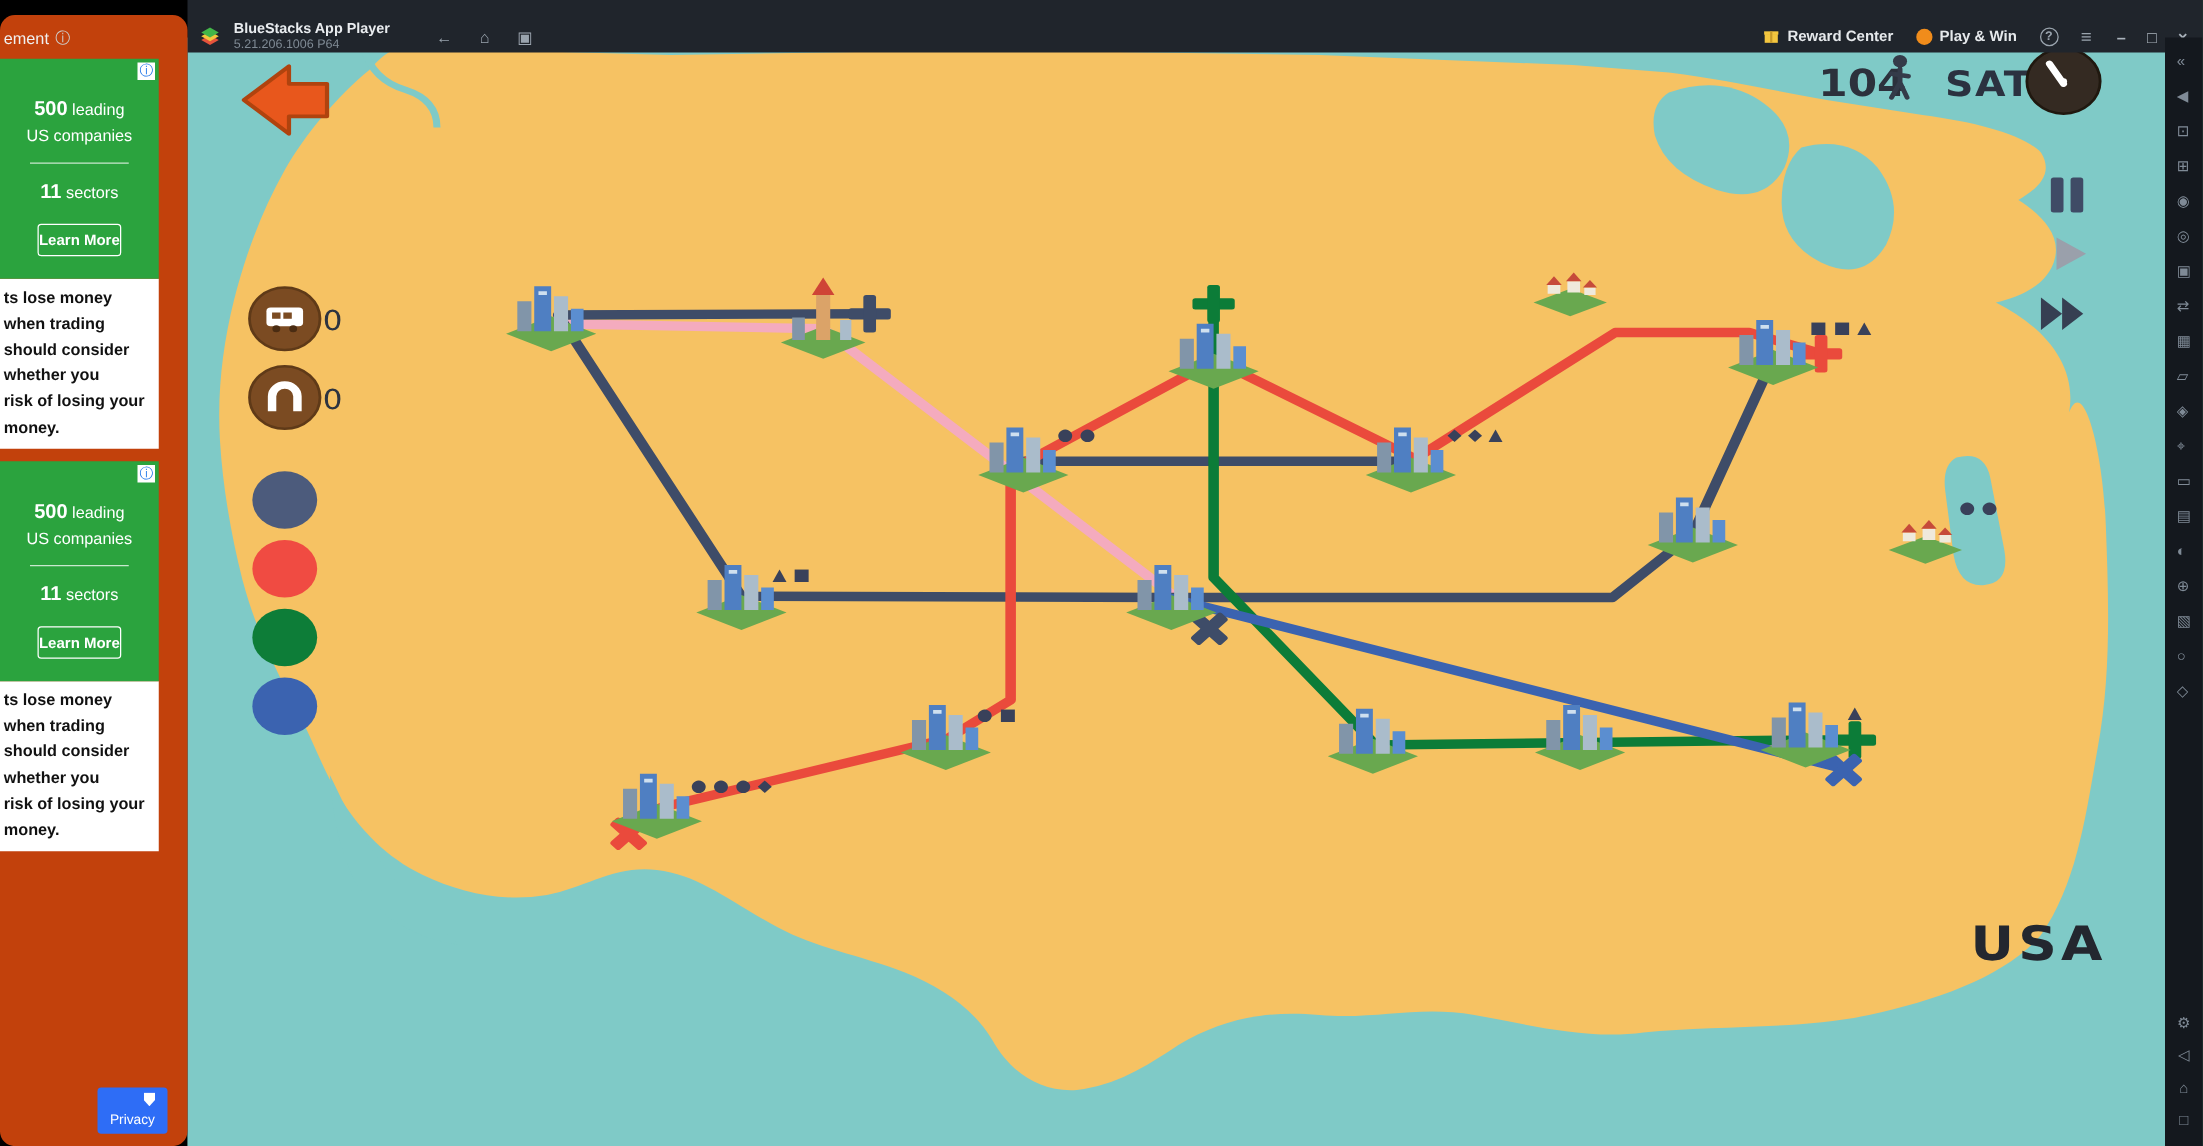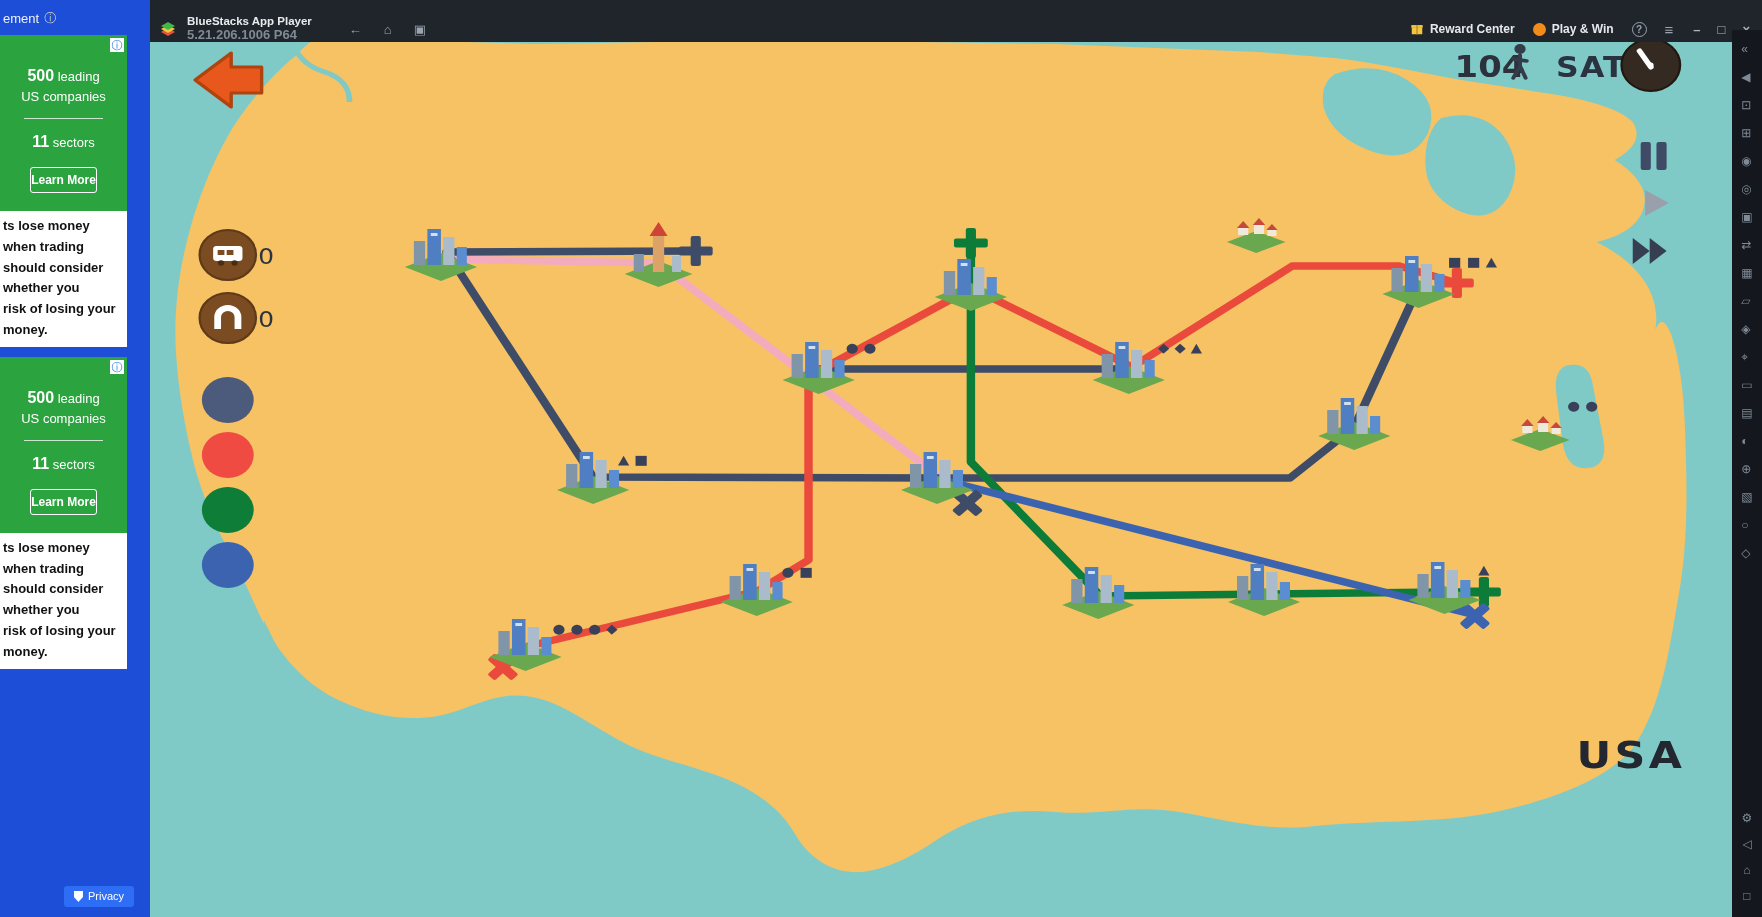--- a/index.html
+++ b/index.html
@@ -5,51 +5,51 @@
   html,body{margin:0;padding:0;width:1762px;height:917px;background:#000;overflow:hidden;
             font-family:"Liberation Sans",sans-serif;}
   #app{position:relative;width:1762px;height:917px;}
 
   
   .titlebar{position:absolute;left:150px;right:0;top:0;height:42px;background:#20252c;
             display:flex;align-items:center;padding:16px 12px 0 8px;box-sizing:border-box;z-index:6;}
   .tb-left{display:flex;align-items:center;gap:9px;}
   .tb-titleblock{display:flex;flex-direction:column;line-height:1.15;}
   .tb-title{font-size:11.5px;color:#e9ecef;font-weight:bold;}
-  .tb-version{font-size:13px;color:#7f8a94;font-weight:bold;}
+  .tb-version{font-size:10px;color:#7f8a94;}
   .tb-nav{display:flex;gap:22px;margin-left:28px;color:#9aa4ae;font-size:13px;}
   .tb-nav span{cursor:pointer;}
   .tb-right{margin-left:auto;display:flex;align-items:center;gap:18px;font-size:12px;color:#e6e9ec;font-weight:bold;}
   .tb-chip{display:flex;align-items:center;gap:6px;cursor:pointer;white-space:nowrap;}
   .coin{width:13px;height:13px;border-radius:50%;background:#f08c1b;display:inline-block;}
   .help-circle{width:15px;height:15px;border:1.5px solid #9aa4ae;border-radius:50%;color:#9aa4ae;
                font-size:10px;display:flex;align-items:center;justify-content:center;box-sizing:border-box;}
   .menu-glyph{font-size:15px;color:#9aa4ae;}
   .win-btns{display:flex;gap:17px;color:#aab3bc;font-size:13px;margin-left:2px;}
   .win-btns span{cursor:pointer;}
 
   
-  .ad-panel{position:absolute;left:0;top:0;bottom:0;width:150px;background:#1d4ed8;z-index:7;}
+  .ad-panel{position:absolute;left:0;top:12px;bottom:0;width:150px;background:#c2410c;z-index:7;border-radius:12px;}
   .ad-header{padding:10px 4px 8px 3px;font-size:13px;color:#f0f0f0;display:flex;align-items:center;gap:5px;}
   .ad-header .info{font-size:12px;color:#cfcfcf;}
   .ad-card{width:127px;margin:0 0 10px 0;}
   .ad-green{background:#2ba33e;position:relative;text-align:center;padding:32px 5px 18px;color:#fff;}
   .adchoices{position:absolute;top:3px;right:3px;width:14px;height:14px;background:#fff;color:#1a73e8;
              font-size:11px;line-height:14px;text-align:center;cursor:pointer;}
   .ad-line1,.ad-line3{font-size:13px;}
   .ad-line1 b,.ad-line3 b{font-size:16px;}
   .ad-line2{font-size:13px;margin-top:4px;}
   .ad-divider{height:1px;background:rgba(255,255,255,.75);width:68%;margin:14px auto;}
   .ad-cta{margin-top:16px;background:transparent;border:1.5px solid #fff;color:#fff;font-size:12px;
           font-weight:bold;padding:5px 0;border-radius:3px;cursor:pointer;
           font-family:"Liberation Sans",sans-serif;}
   .ad-disclaimer{background:#fff;color:#111;font-size:13px;font-weight:bold;padding:5px 3px 6px;
                  line-height:1.6;text-align:left;}
   .privacy-btn{position:absolute;bottom:10px;right:16px;background:#2e6df6;color:#fff;font-size:11px;
-               padding:4px 10px 5px;border-radius:3px;display:flex;gap:5px;align-items:flex-end;cursor:pointer;}
+               padding:4px 10px 5px;border-radius:3px;display:flex;gap:5px;align-items:flex-end;cursor:pointer;flex-direction:column;}
   .shield{width:9px;height:11px;background:#fff;display:inline-block;
           clip-path:polygon(0 0,100% 0,100% 55%,50% 100%,0 55%);}
 
   
   .side-toolbar{position:absolute;right:0;top:30px;bottom:0;width:30px;background:#14181e;
                 display:flex;flex-direction:column;align-items:center;padding:5px 0 8px;box-sizing:border-box;z-index:6;}
   .tb-icon{color:#7f8a96;font-size:12px;line-height:1;padding:8px 0;cursor:pointer;}
   .tb-bottom{margin-top:auto;display:flex;flex-direction:column;align-items:center;}
   .tb-bottom .tb-icon{padding:7px 0;}
 

